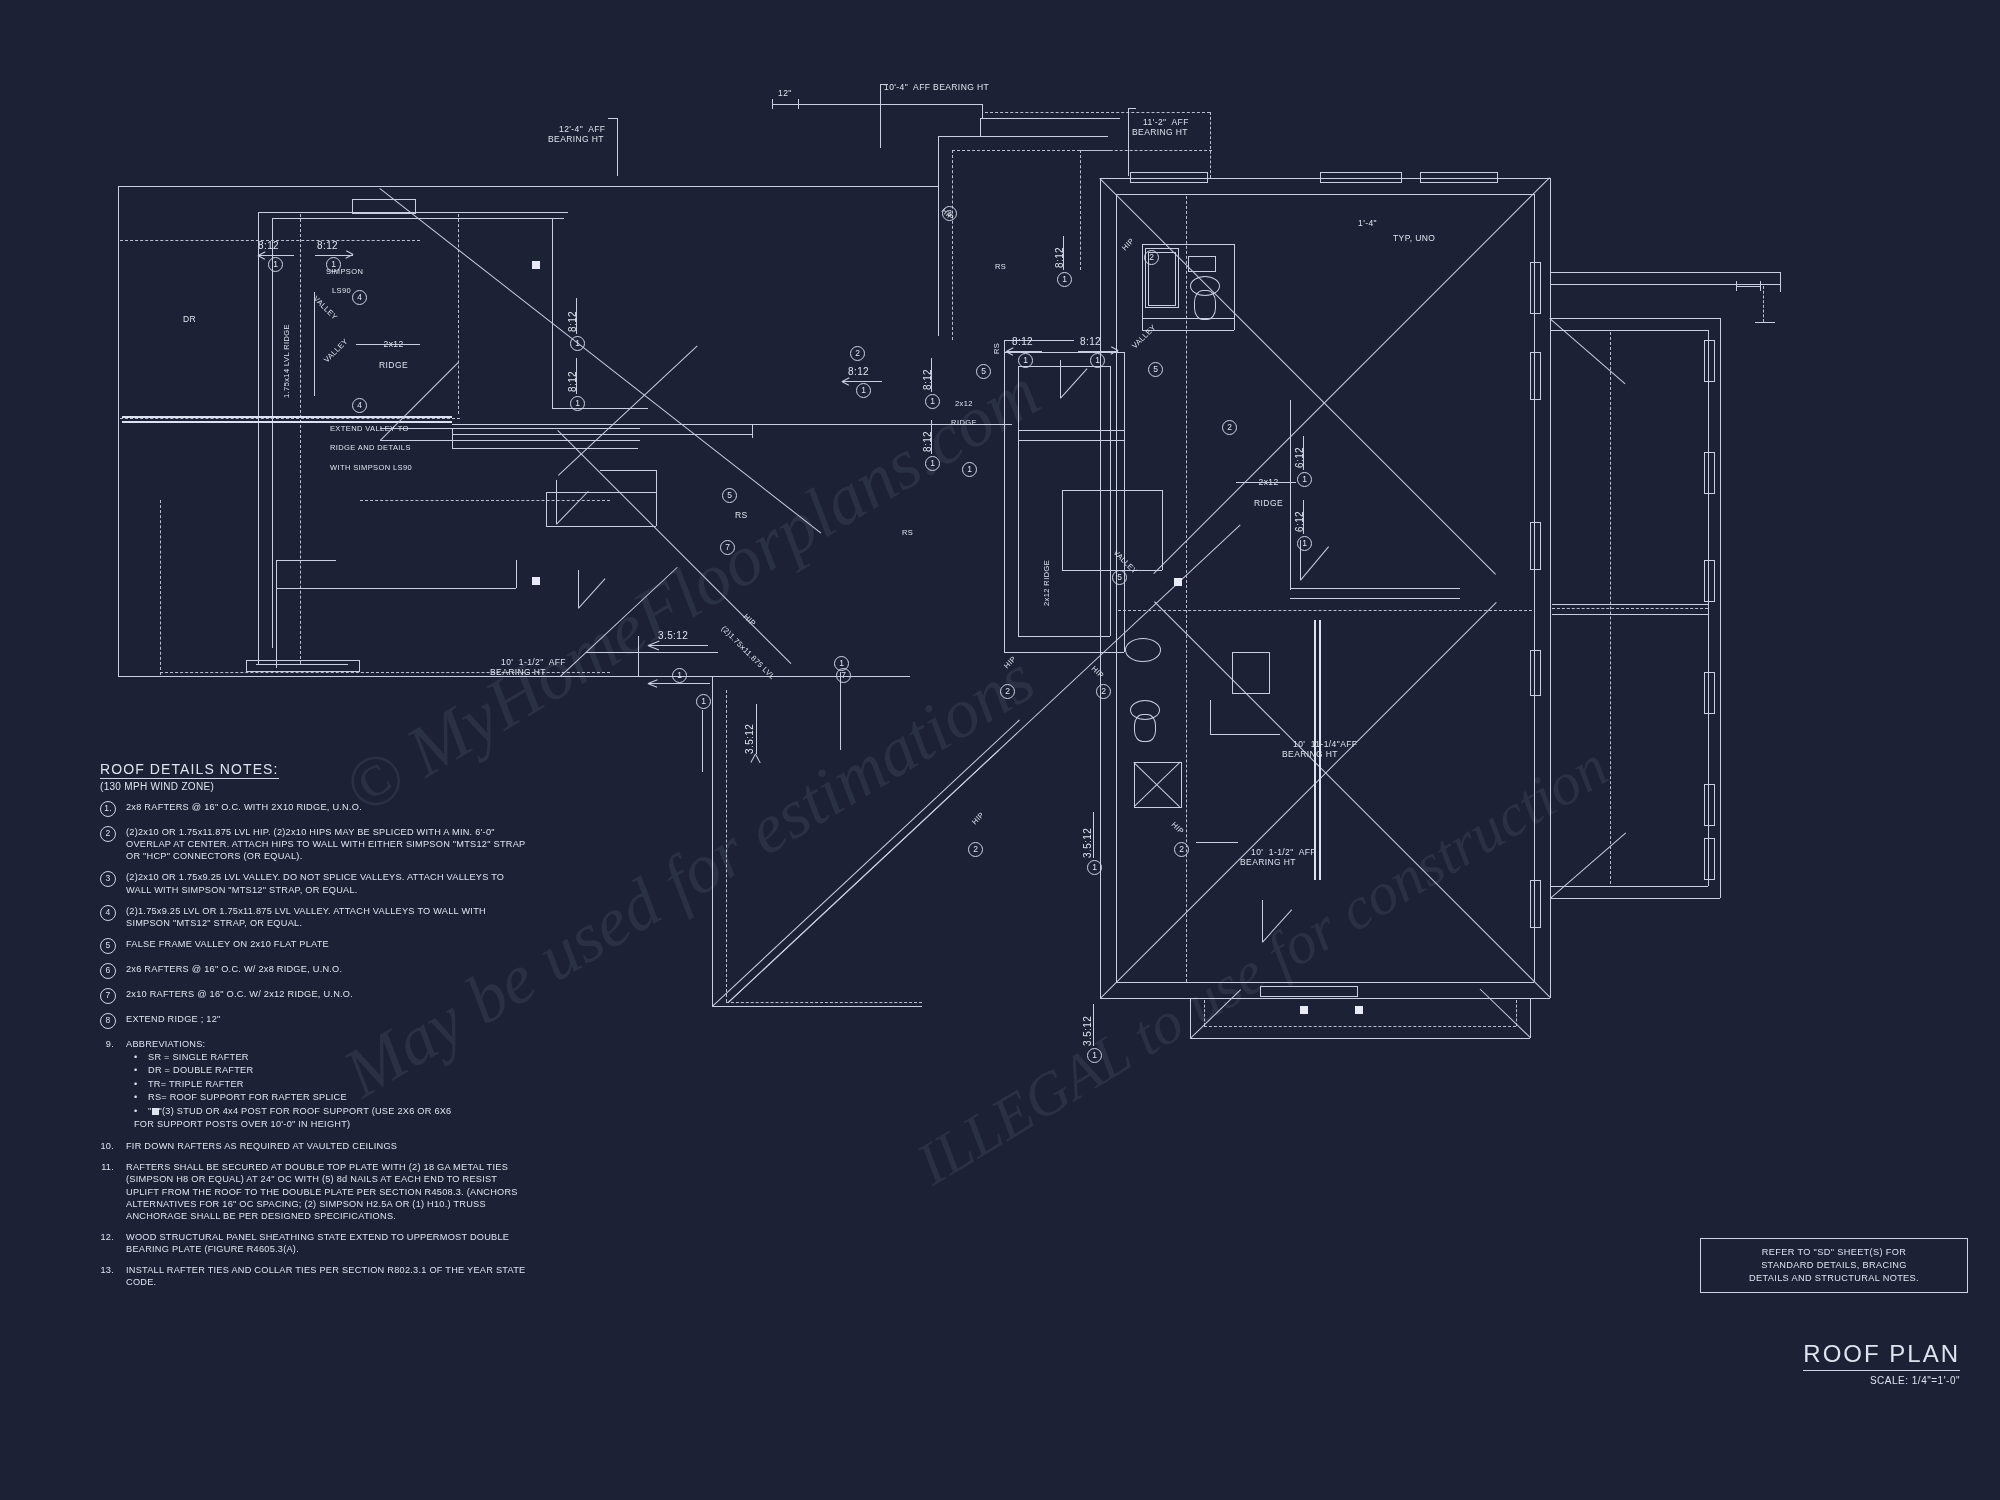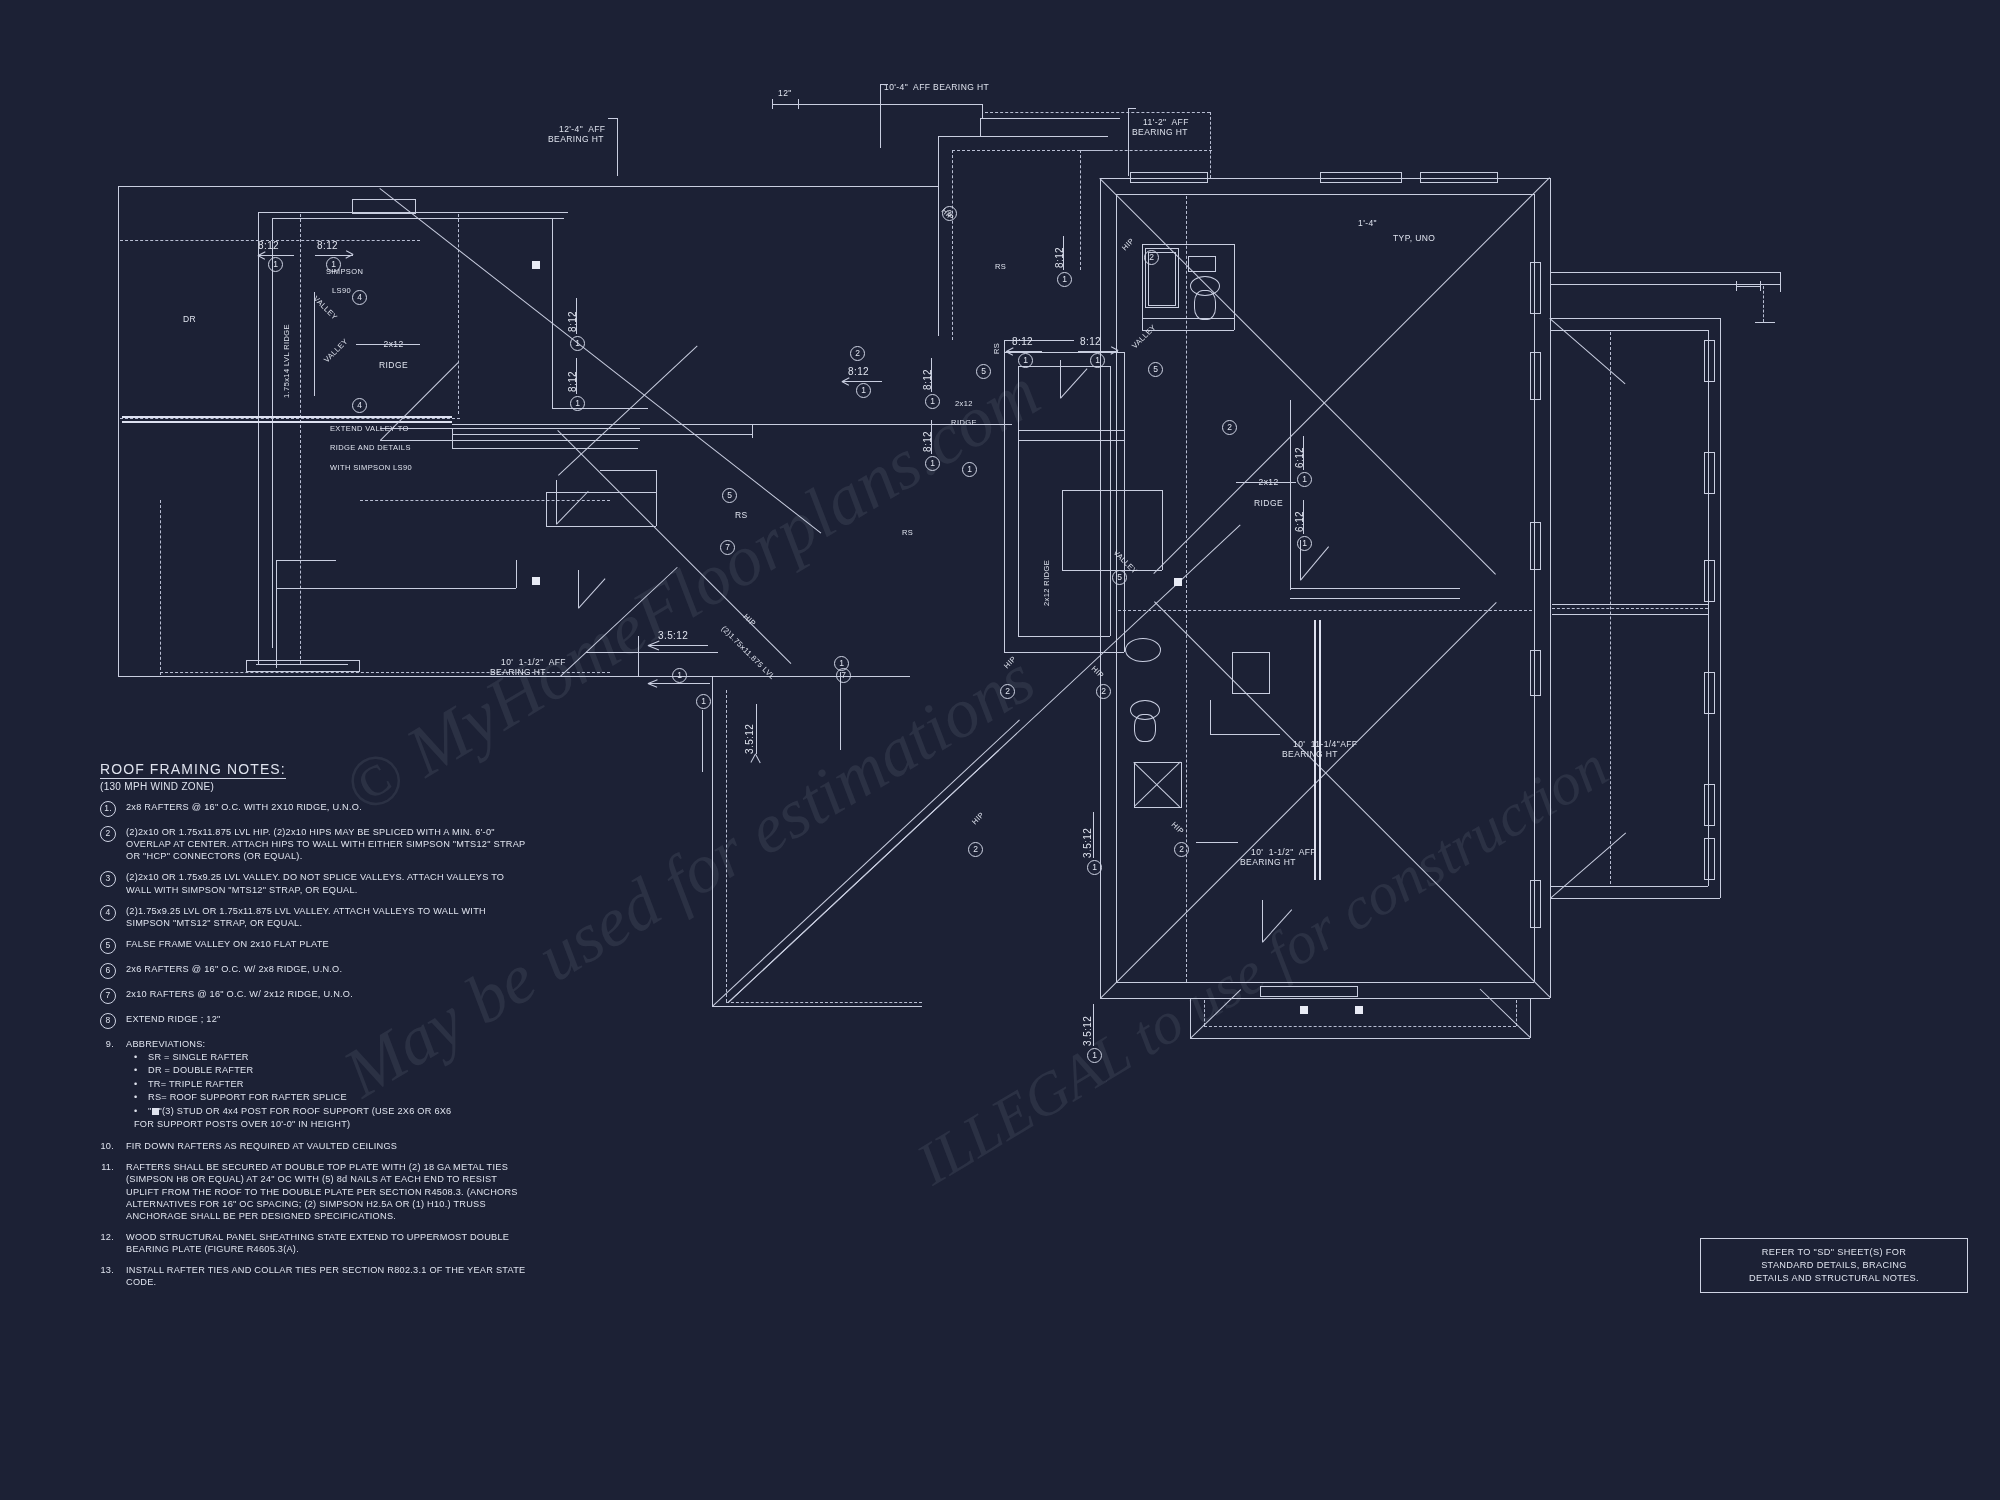--- a/index.html
+++ b/index.html
@@ -511,21 +511,21 @@
   <div class="circnum" style="left:1144px;top:250px;">2</div>
   <div class="circnum" style="left:1148px;top:362px;">5</div>
   <div class="circnum" style="left:1112px;top:570px;">5</div>
   <div class="circnum" style="left:1000px;top:684px;">2</div>
   <div class="circnum" style="left:1096px;top:684px;">2</div>
   <div class="circnum" style="left:968px;top:842px;">2</div>
   <div class="circnum" style="left:1174px;top:842px;">2</div>
   <div class="circnum" style="left:1222px;top:420px;">2</div>
 
   <div id="notes">
-    <div class="hd">ROOF FRAMING NOTES:</div>
+    <div class="hd">ROOF DETAILS NOTES:</div>
     <div class="sub">(130 MPH WIND ZONE)</div>
 
     <div class="note">
       <div class="num"><span class="cn">1.</span></div>
       <div class="bd">2x8 RAFTERS @ 16" O.C. WITH 2X10 RIDGE, U.N.O.</div>
     </div>
     <div class="note">
       <div class="num"><span class="cn">2</span></div>
       <div class="bd">(2)2x10 OR 1.75x11.875 LVL HIP.  (2)2x10 HIPS MAY BE SPLICED WITH A MIN. 6'-0" OVERLAP AT CENTER. ATTACH HIPS TO WALL WITH EITHER SIMPSON "MTS12" STRAP OR "HCP" CONNECTORS (OR EQUAL).</div>
     </div>
@@ -585,14 +585,18 @@
       <div class="bd">INSTALL RAFTER TIES AND COLLAR TIES PER SECTION R802.3.1 OF THE YEAR STATE CODE.</div>
     </div>
   </div>
 
   <div id="refbox">
     <div>REFER TO "SD"  SHEET(S) FOR</div>
     <div>STANDARD DETAILS, BRACING</div>
     <div>DETAILS AND STRUCTURAL NOTES.</div>
   </div>
 
+  <div id="titleblk">
+    <div class="pt">ROOF PLAN</div>
+    <div class="sc">SCALE: 1/4"=1'-0"</div>
+  </div>
 
 </div>
 
 </body></html>

